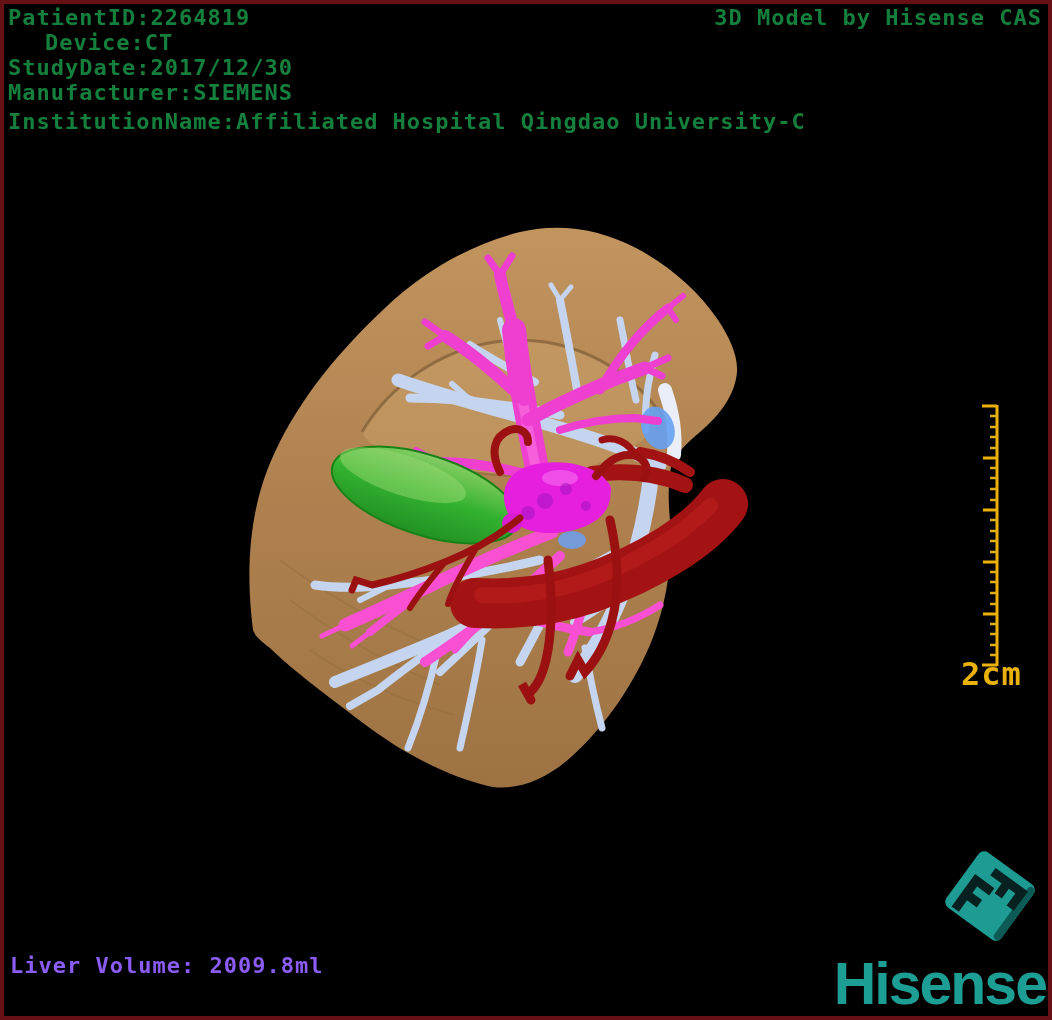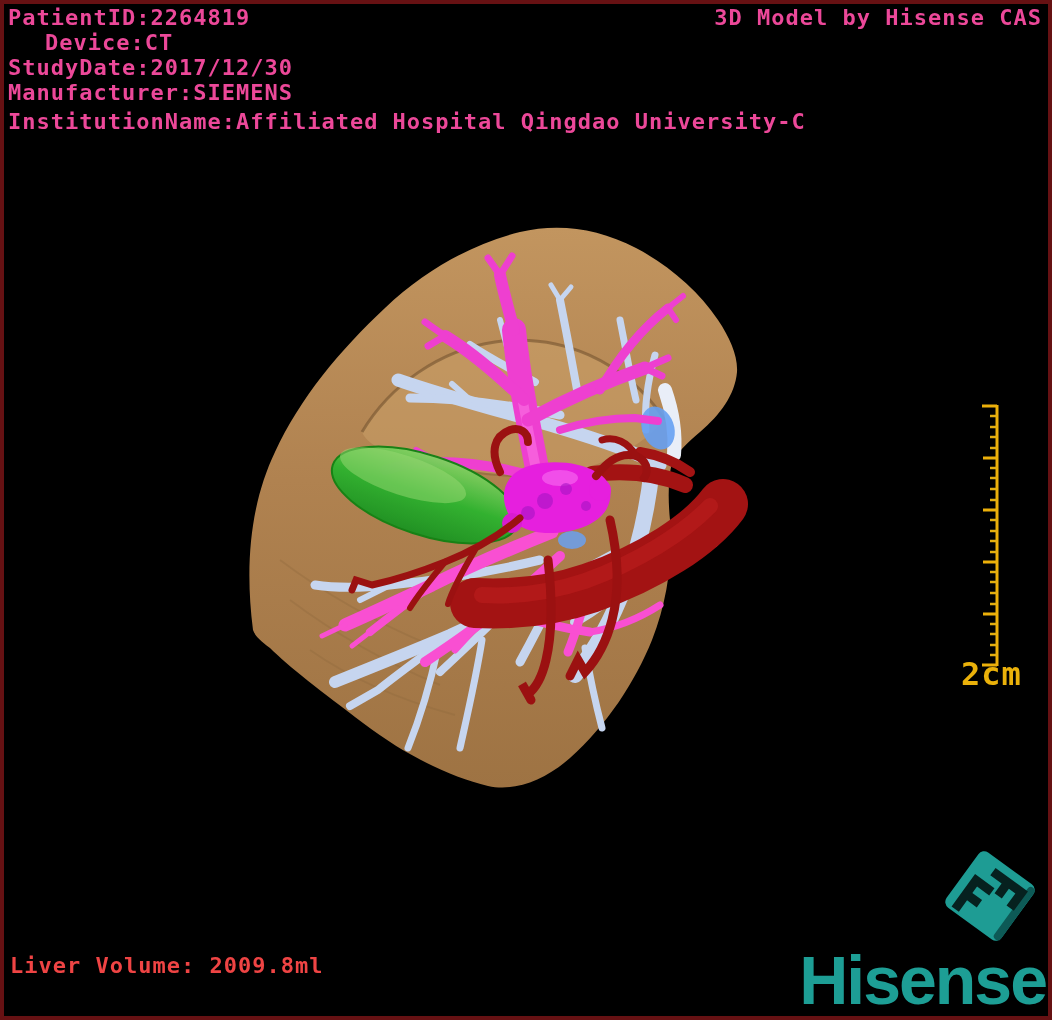--- a/index.html
+++ b/index.html
@@ -1,30 +1,30 @@
 <!DOCTYPE html>
 <html><head>
 <meta charset="utf-8">
 <style>
   html,body{margin:0;padding:0;background:#000;}
   body{width:1052px;height:1020px;position:relative;overflow:hidden;
        font-family:"DejaVu Sans Mono",monospace;}
   .frame{position:absolute;inset:0;border:4px solid #661113;box-sizing:border-box;
          pointer-events:none;z-index:40;}
   .osd{position:absolute;font-family:"DejaVu Sans Mono",monospace;font-weight:bold;
-       color:#ec4899;font-size:22px;letter-spacing:1px;white-space:pre;z-index:30;}
+       color:#15803d;font-size:22px;letter-spacing:1px;white-space:pre;z-index:30;}
   .osd-right{right:10px;text-align:center;margin-left:12px;}
-  .footer-text{color:#ef4444;}
+  .footer-text{color:#8b5cf6;}
   #viewport{position:absolute;left:0;top:0;z-index:5;}
   #ruler{position:absolute;left:0;top:0;z-index:20;pointer-events:none;}
   .scale-label{position:absolute;left:961px;top:655px;font-size:32px;color:#eab10a;
                font-weight:bold;letter-spacing:1px;z-index:30;}
   .brand{position:absolute;right:6px;bottom:6px;z-index:30;
          font-family:"Liberation Sans",sans-serif;font-weight:bold;
-         font-size:68px;letter-spacing:-2px;color:#1d9e95;line-height:1;text-align:center;}
+         font-size:59px;letter-spacing:-2px;color:#1d9e95;line-height:1;text-align:center;}
   .brand-icon{position:absolute;left:926px;top:832px;width:128px;height:128px;z-index:30;}
 </style>
 </head>
 <body>
 
 <div class="frame"></div>
 
 <svg id="viewport" width="1052" height="1020" viewBox="0 0 1052 1020">
   <defs>
     <linearGradient id="liverGrad" x1="0" y1="0" x2="0" y2="1">

